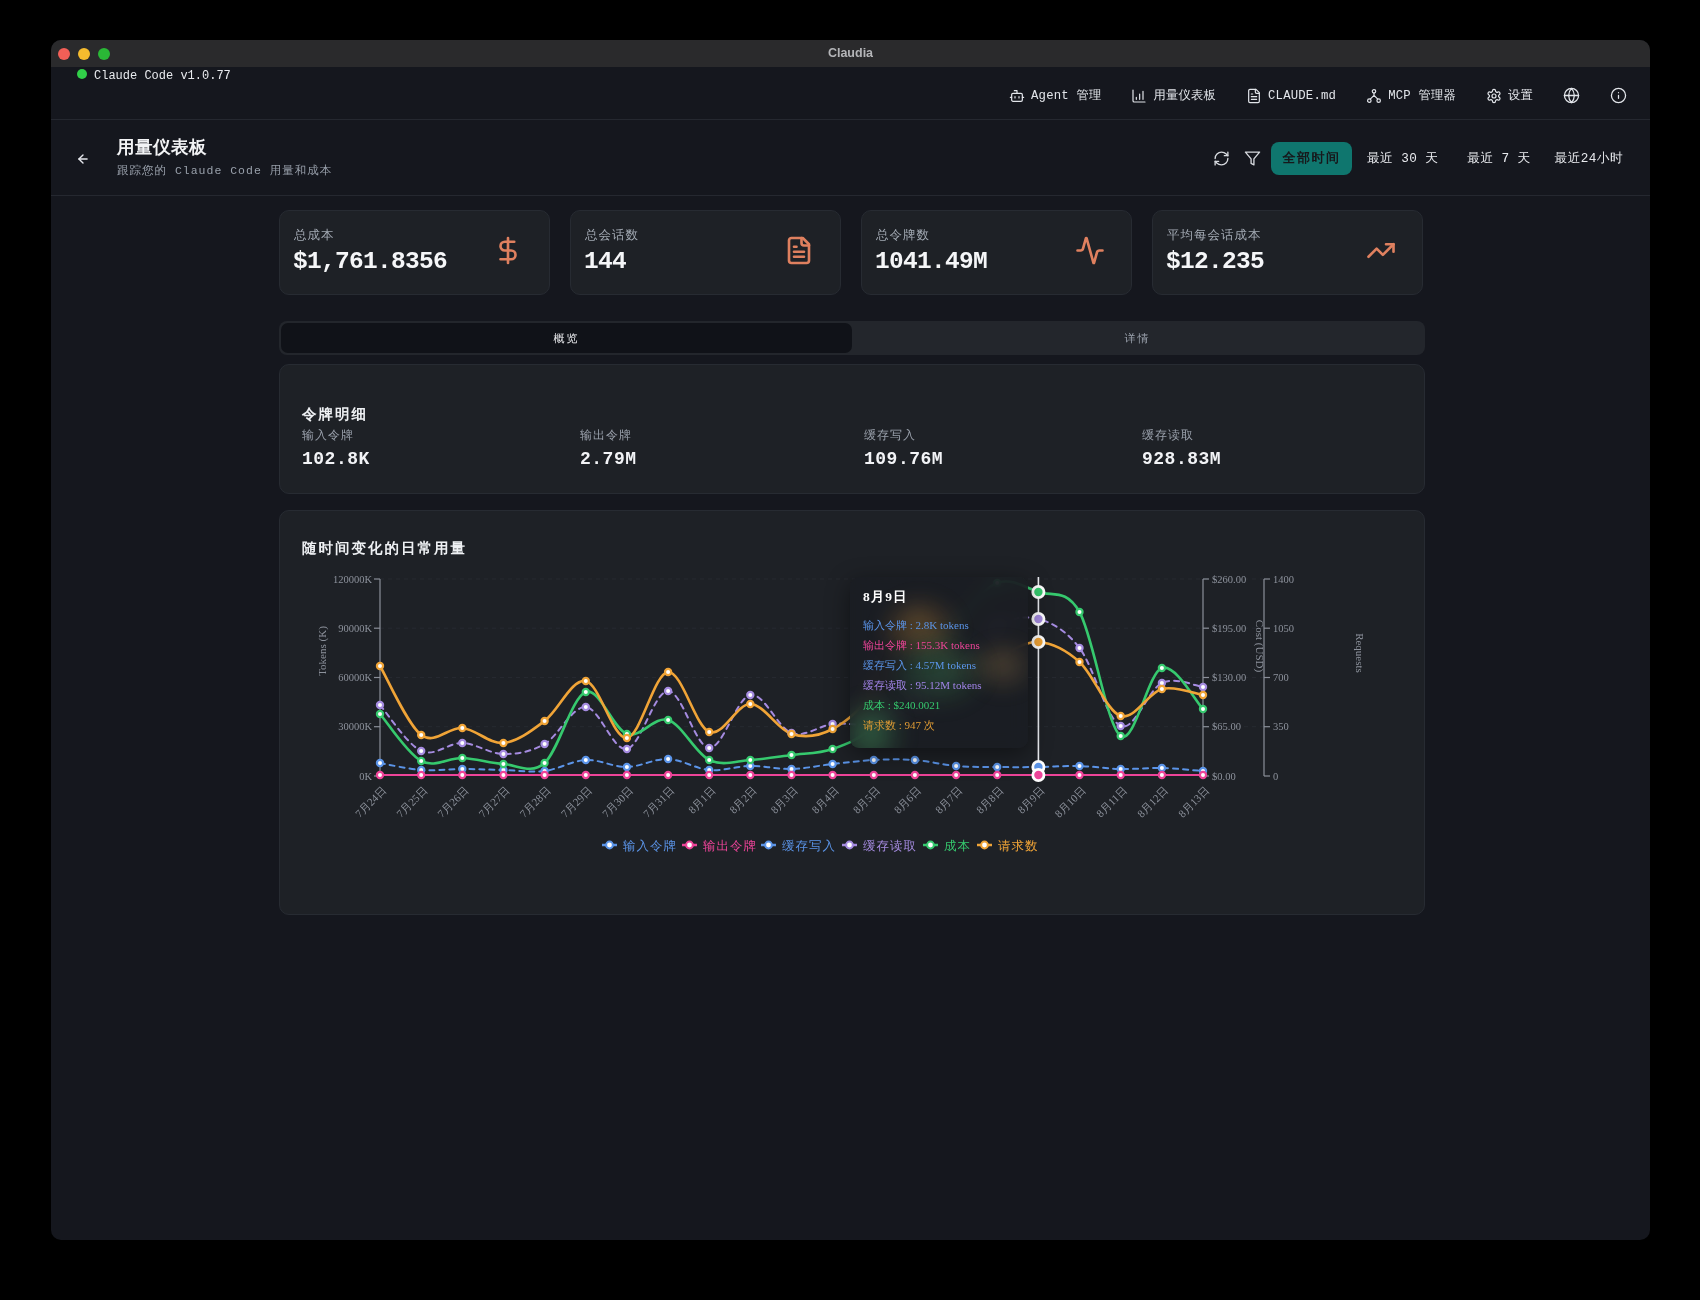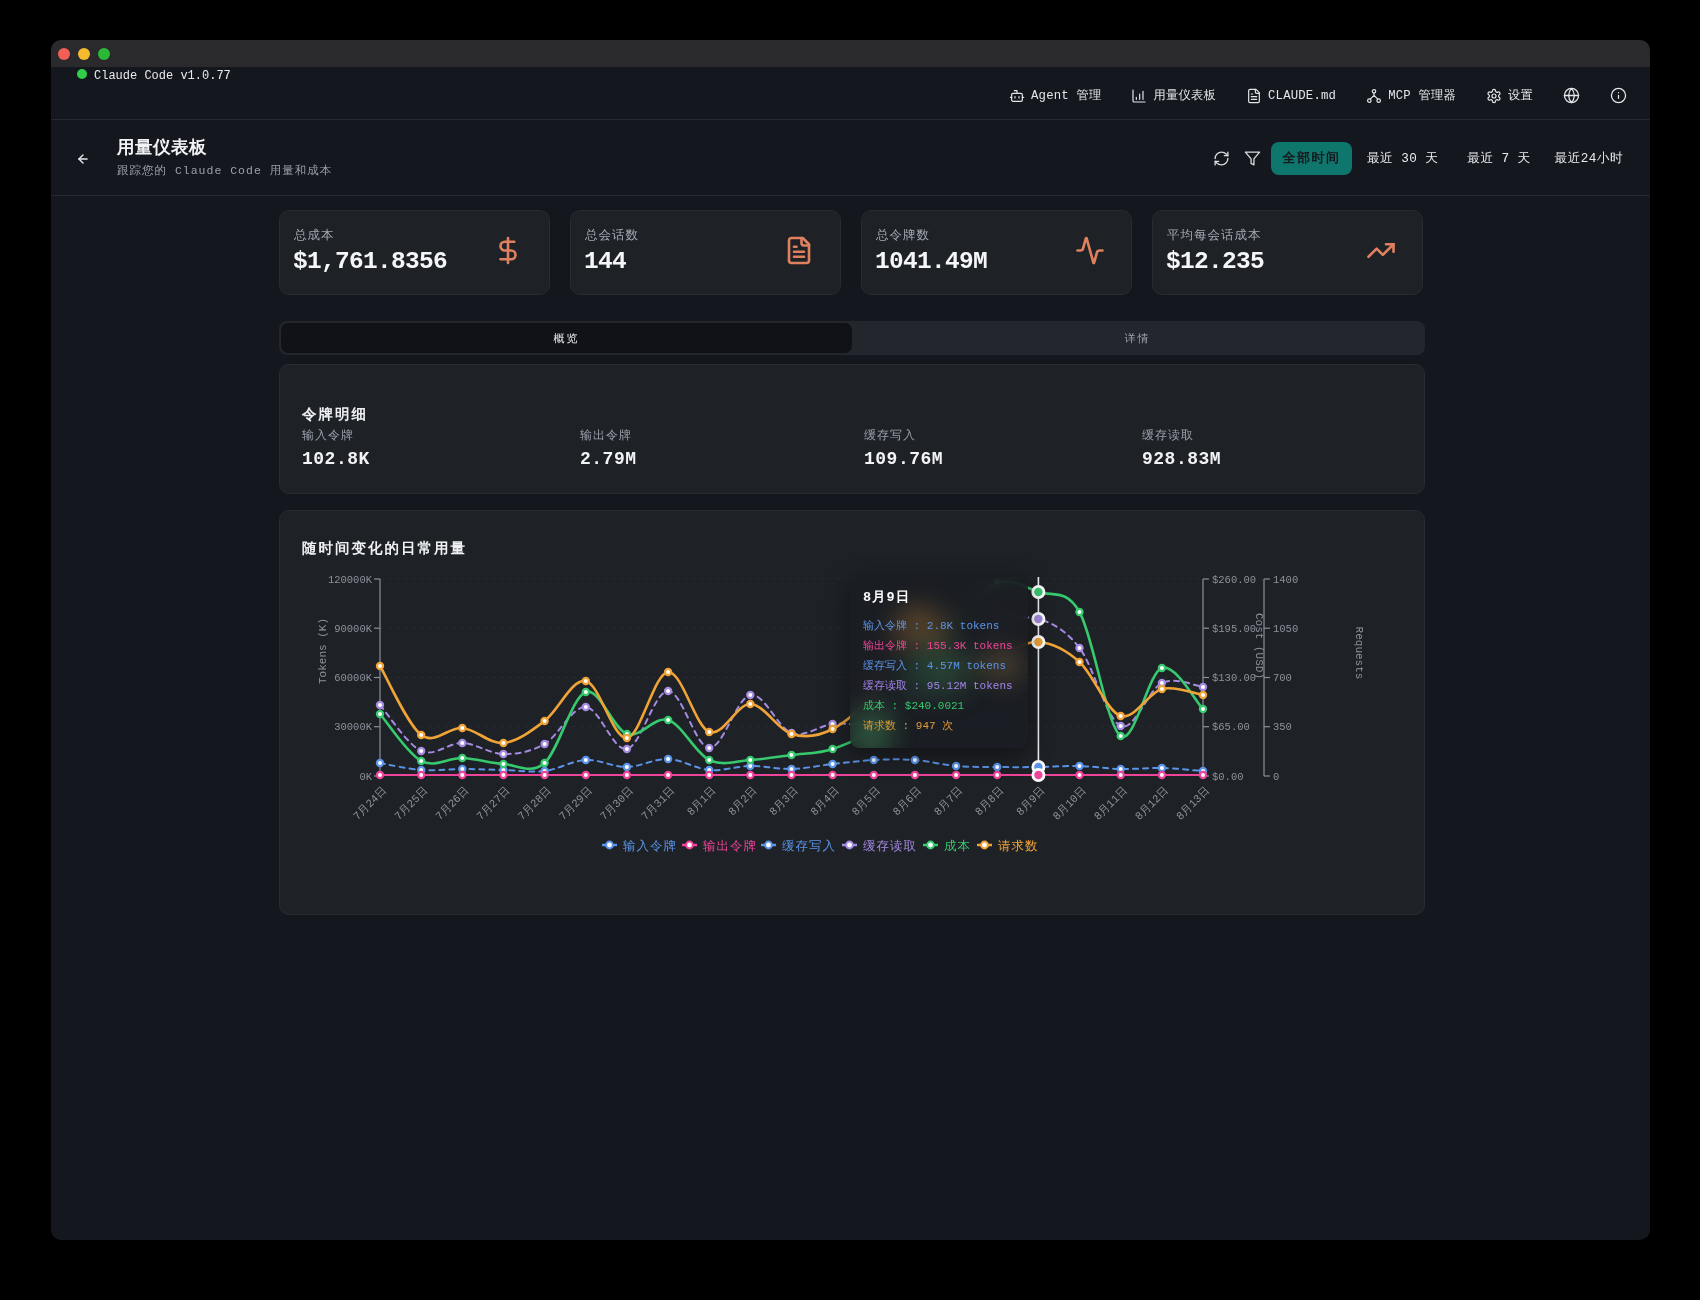--- a/index.html
+++ b/index.html
@@ -43,37 +43,38 @@
 .tab { flex:1; display:flex; align-items:center; justify-content:center;
   font-size:11px; color:#9aa1ac; letter-spacing:2px; border-radius:7px; }
 .tab.active { background:#101218; color:#f0f1f4; }
 .tokcard { position:absolute; left:228px; top:168px; width:1146px; height:130px;
   background:#1e2126; border:1px solid #272b32; border-radius:10px; }
 .toktitle { position:absolute; left:22px; top:40px; font-size:14.5px; font-weight:bold; color:#eef0f3; letter-spacing:2px; }
 .tokcol { position:absolute; top:62px; }
 .toklabel { font-size:12px; color:#9aa1ac; letter-spacing:1px; }
 .tokval { margin-top:5px; font-size:18px; font-weight:bold; color:#f2f3f6; letter-spacing:0.5px; }
 .chartcard { position:absolute; left:228px; top:314px; width:1146px; height:405px;
-  background:#1e2126; border:1px solid #272b32; border-radius:10px; }
+  background:#1e2126; border:1px solid #272b32; border-radius:10px;font-family:Liberation Serif, serif; }
 .charttitle { position:absolute; left:22px; top:28px; font-size:14.5px; font-weight:bold; color:#eef0f3; letter-spacing:2px; }
 .chartsvg { position:absolute; left:0; top:0; }
 .tooltip { position:absolute; left:570px; top:66px; width:178px; height:171px;
   background:rgba(26,29,35,0.87); backdrop-filter:blur(9px); border-radius:9px; overflow:hidden;
   box-shadow:0 6px 24px rgba(0,0,0,0.45); }
 .blob { position:absolute; border-radius:50%; filter:blur(9px); }
 .ttl { position:absolute; left:13px; top:11px; font-size:13.5px; font-weight:bold; color:#fdfdfd; letter-spacing:1px; }
 .trow { position:absolute; left:13px; font-size:11px; letter-spacing:0px; white-space:nowrap; }
 </style>
 </head>
 <body>
 <div class="win">
   <div class="titlebar">
     <div class="tl r"></div>
       <div class="tl y"></div>
       <div class="tl g"></div>
+    <div class="tbtitle">Claudia</div>
   </div>
   <div class="nav">
     <div class="navleft">
         <div class="gdot"></div>
         <div class="navver">Claude Code v1.0.77</div>
       </div>
     <div class="navitems">
       <div class="navitem">
           <svg width="16" height="16" viewBox="0 0 24 24" fill="none" stroke="currentColor" stroke-width="1.8" stroke-linecap="round" stroke-linejoin="round">
             <path d="M12 8V4H8"></path>

